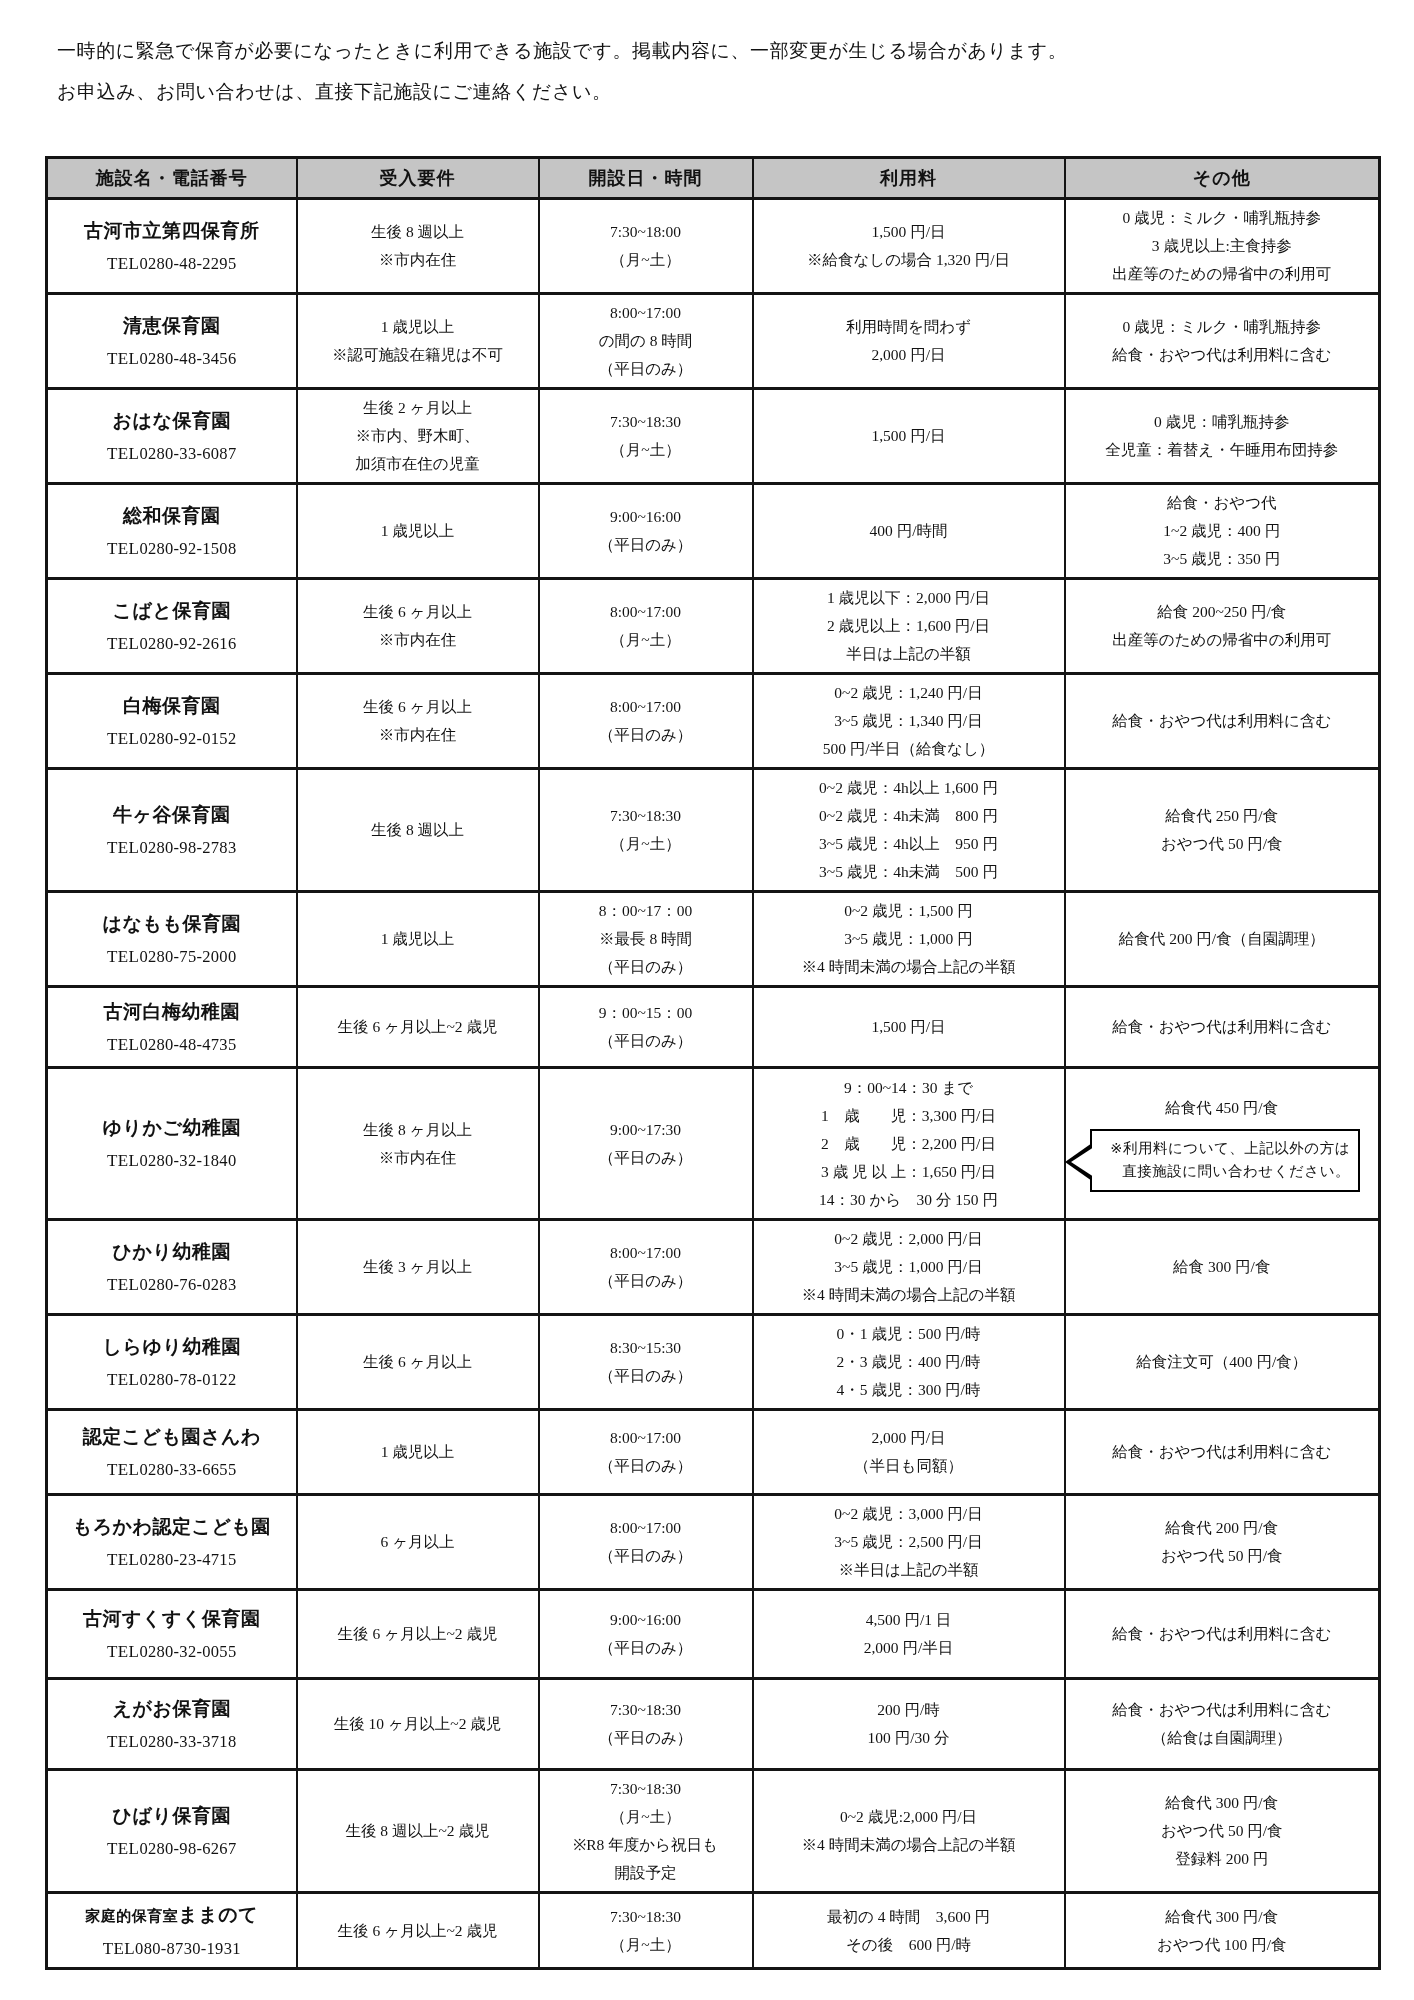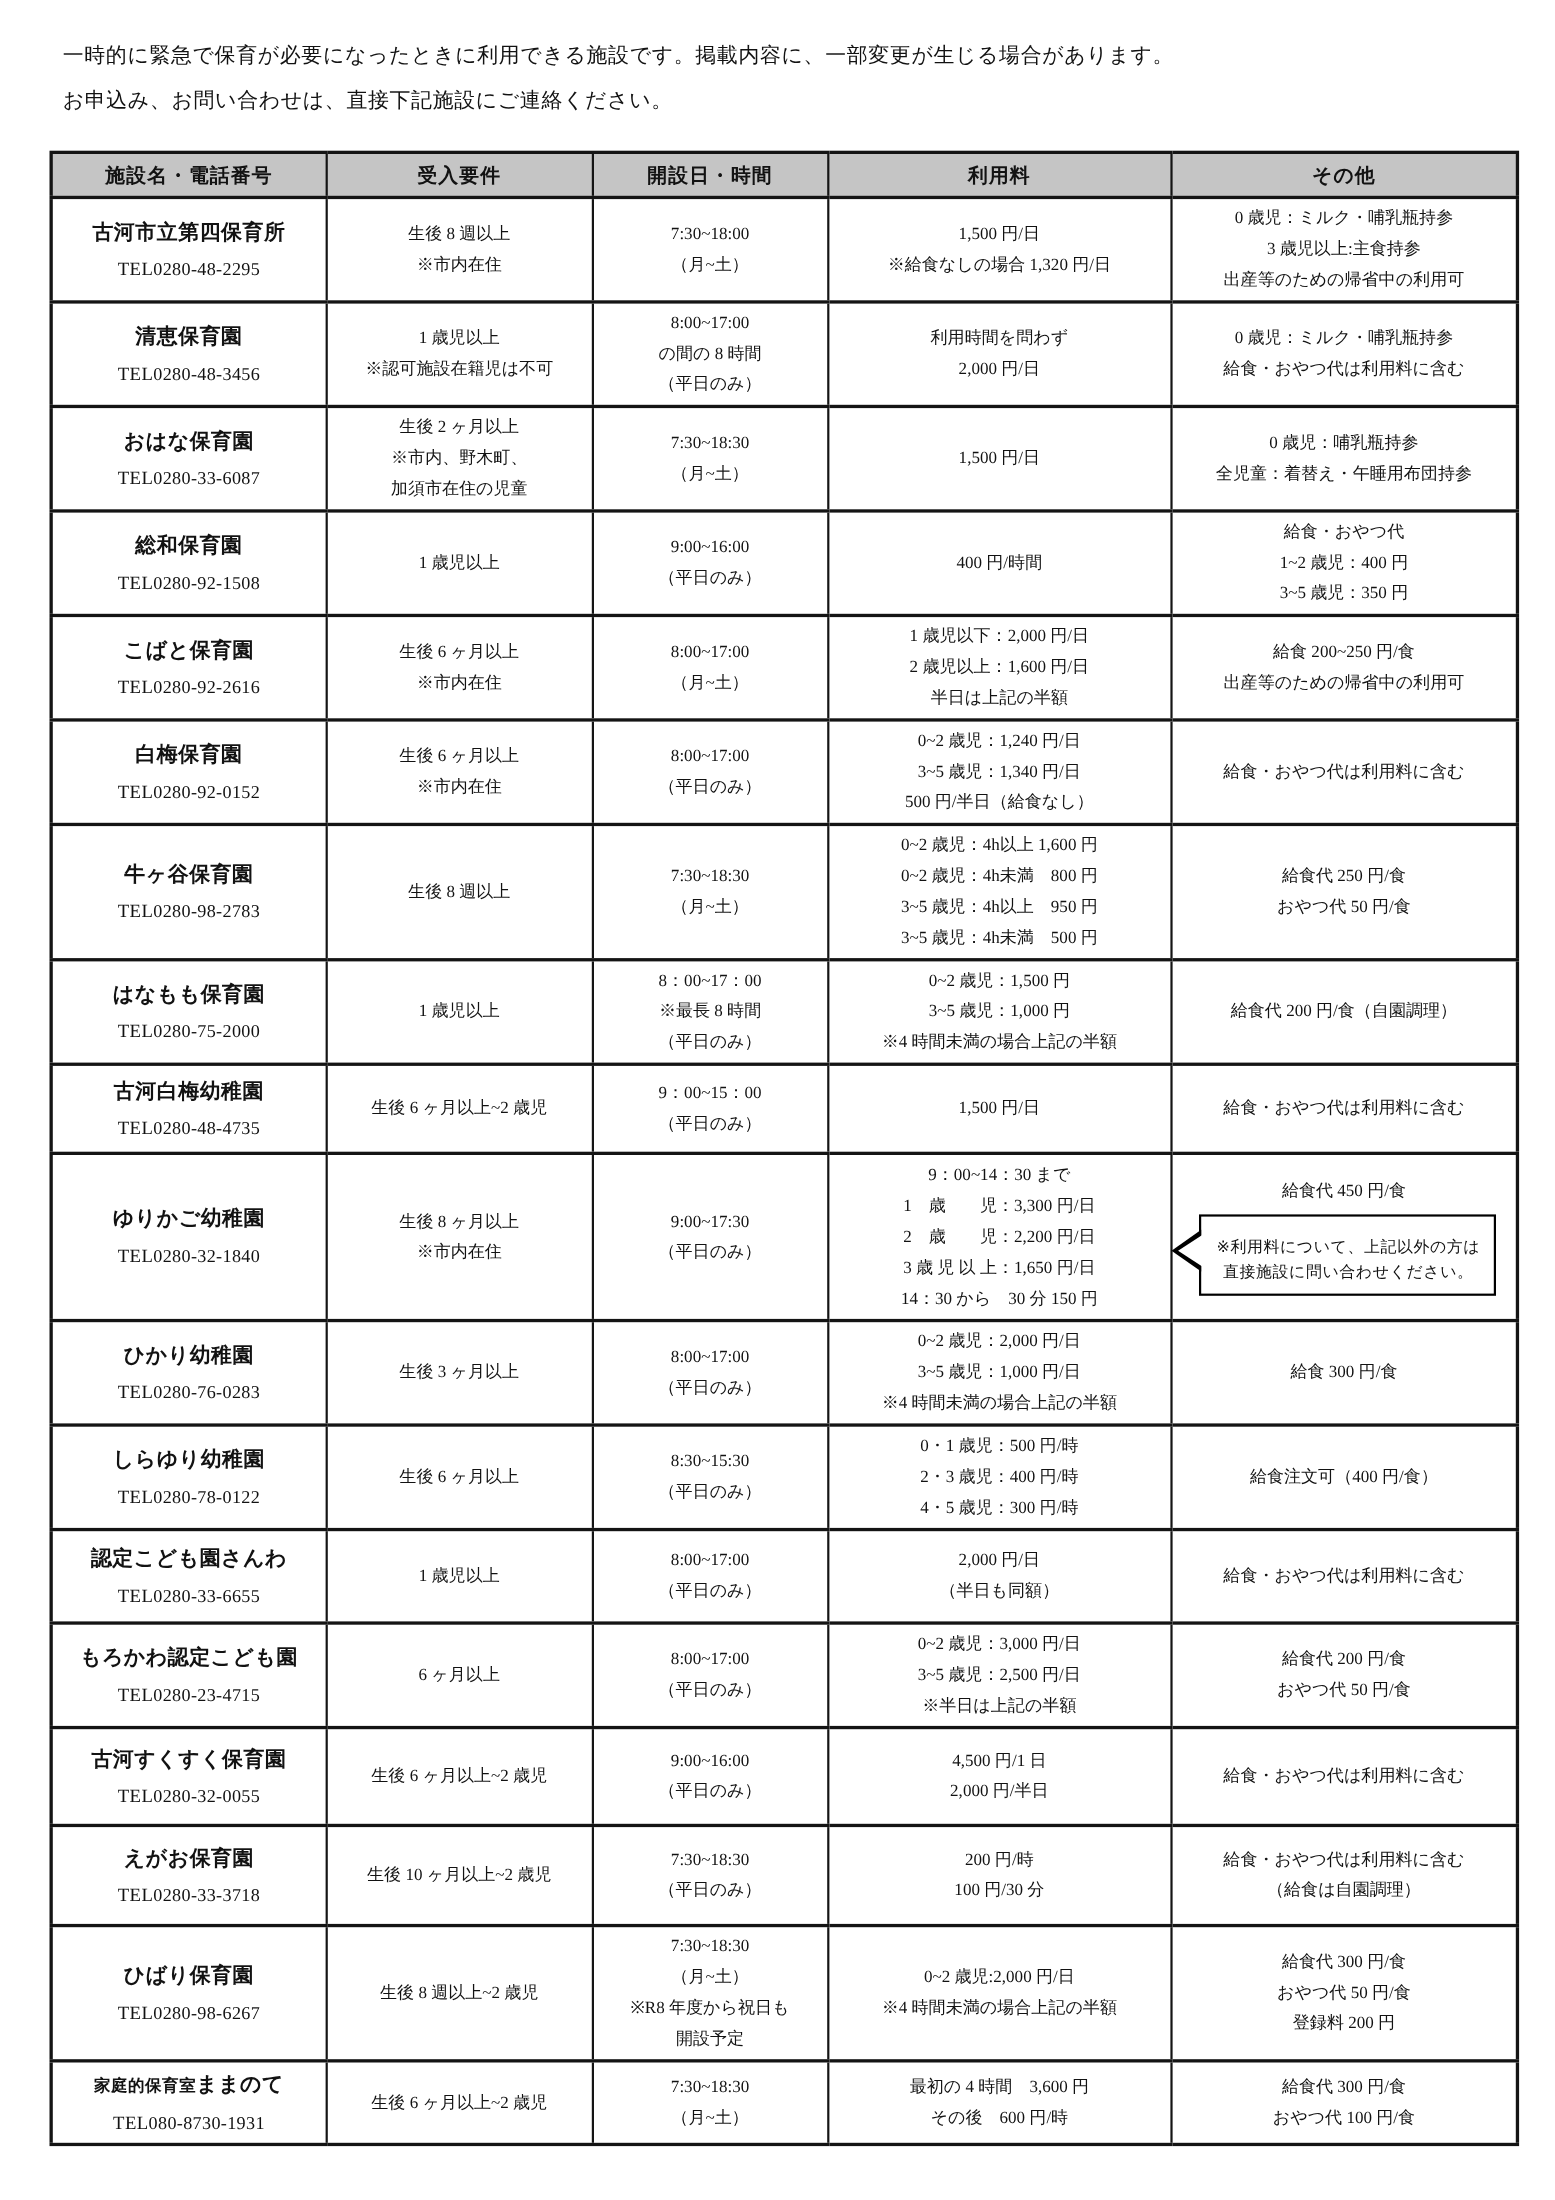--- a/index.html
+++ b/index.html
@@ -7,21 +7,21 @@
     width:1414px;height:2000px;background:#ffffff;position:relative;
     font-family:"Liberation Serif","DejaVu Serif",serif;color:#121212;
     -webkit-font-smoothing:antialiased;
   }
   .intro{
     position:absolute;left:57px;top:30px;width:1320px;
     font-family:"Liberation Sans","DejaVu Sans",sans-serif;
     font-size:19px;line-height:41px;letter-spacing:0.6px;
   }
   table.facilities{
-    position:absolute;left:45px;top:137px;width:1333px;
+    position:absolute;left:45px;top:156px;width:1333px;
     border-collapse:collapse;table-layout:fixed;
     border:3px solid #141414;
   }
   th,td{border:solid #141414;border-width:3px 2px;overflow:visible;}
   th{
     background:#c5c5c5;height:38px;
     font-family:"Liberation Sans","DejaVu Sans",sans-serif;
     font-size:18px;font-weight:bold;letter-spacing:1px;padding:0;
   }
   td{
@@ -32,21 +32,21 @@
   .fac-name{
     font-family:"Liberation Sans","DejaVu Sans",sans-serif;
     font-weight:bold;font-size:19px;letter-spacing:0.5px;line-height:26px;
   }
   .fac-prefix{font-size:15px;margin-top:21px;}
   .fac-tel{margin-top:9px;font-size:16.5px;letter-spacing:0.3px;line-height:22px;}
   .tel-label{font-size:17px;letter-spacing:0.4px;}
   .callout{
     position:relative;margin:7px 16px 2px 22px;
     border:2px solid #000;background:#fff;
-    padding:17px 8px 7px 10px;text-align:center;
+    padding:6px 8px 7px 10px;text-align:right;
     font-family:"Liberation Sans","DejaVu Sans",sans-serif;
     font-size:14.5px;line-height:23px;letter-spacing:0.5px;
     white-space:normal;
   }
   .callout::before{
     content:"";position:absolute;left:-27px;top:12px;width:0;height:0;
     border-top:19px solid transparent;border-bottom:19px solid transparent;
     border-right:27px solid #000;
   }
   .callout::after{

